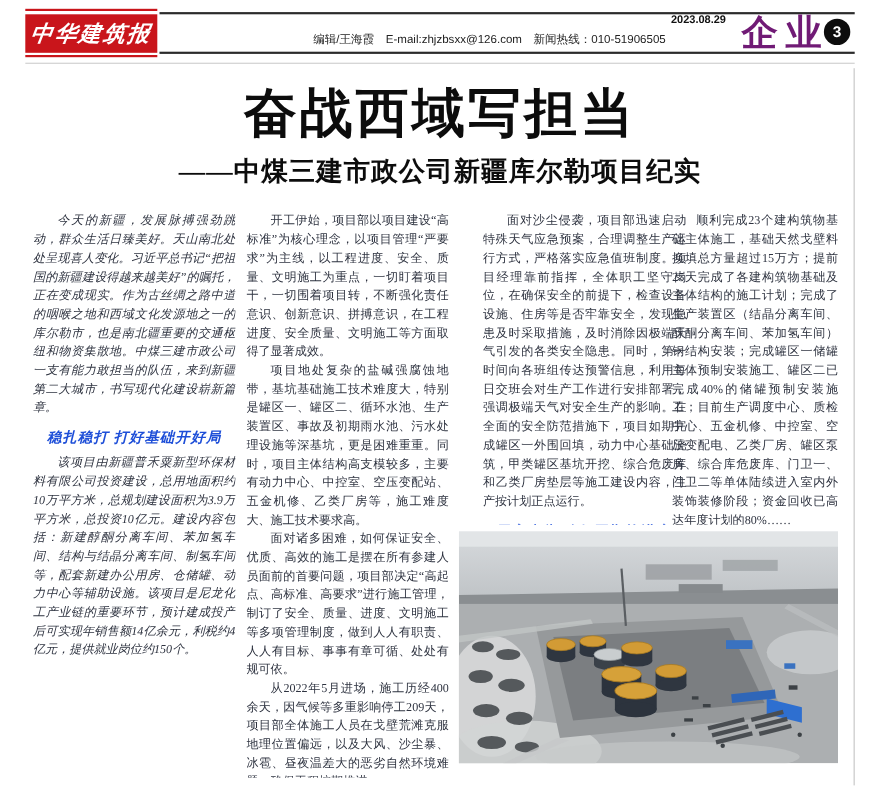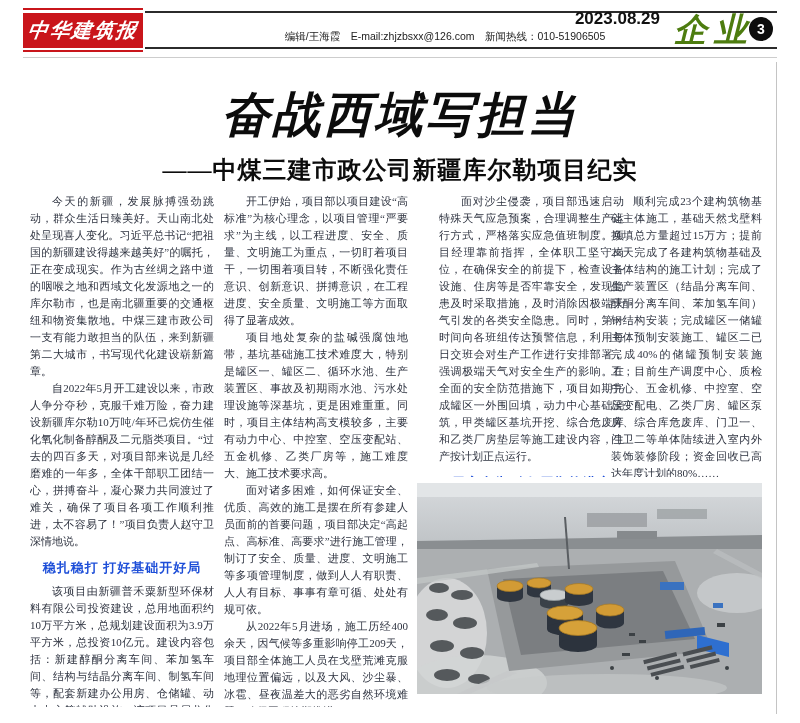--- a/index.html
+++ b/index.html
@@ -8,42 +8,42 @@
   
   .rule{position:absolute;background:#2b2b2b;}
   .rule-light{position:absolute;background:#cdcdcd;}
   .red-line{position:absolute;background:#c9151b;}
   .logo-box{position:absolute;left:23px;top:13px;width:120px;height:35px;background:#c9151b;
             display:flex;align-items:center;justify-content:center;}
   .logo-box span{color:#fff;font-size:20px;font-style:italic;font-weight:bold;
                  letter-spacing:2px;transform:skewX(-8deg);}
   .mast-right{position:absolute;right:140px;top:12px;width:430px;text-align:right;
               font-family:"Liberation Sans","DejaVu Sans",sans-serif;}
-  .mast-date{font-size:17px;font-weight:bold;color:#111;line-height:14px;}
+  .mast-date{font-size:10px;font-weight:bold;color:#111;line-height:14px;}
   .mast-editor{font-size:10.5px;color:#222;line-height:15px;margin-top:3px;text-align:center;}
   .section-title{position:absolute;left:668px;top:8px;width:92px;text-align:center;
                  font-family:"Liberation Sans","DejaVu Sans",sans-serif;
-                 font-size:33px;font-weight:900;letter-spacing:7px;color:#4d7c0f;font-style:italic;}
+                 font-size:33px;font-weight:900;letter-spacing:7px;color:#701a75;}
   .page-badge{position:absolute;left:749px;top:17px;width:24px;height:24px;border-radius:50%;
               background:#0d0d0d;color:#fff;display:flex;align-items:center;justify-content:center;
               font-family:"Liberation Sans","DejaVu Sans",sans-serif;font-size:14px;font-weight:bold;}
   
   .headline{position:absolute;left:60px;top:76px;width:680px;text-align:center;
             font-family:"Liberation Sans","DejaVu Sans",sans-serif;color:#0c0c0c;}
-  .headline h1{margin:11px;font-size:48px;font-weight:900;letter-spacing:3px;line-height:56px;font-style:italic;}
+  .headline h1{margin:0;font-size:48px;font-weight:900;letter-spacing:3px;line-height:56px;}
   .headline h2{margin:8px 0 0 0;font-size:24px;font-weight:bold;letter-spacing:1px;
                font-family:"Liberation Serif","DejaVu Serif",serif;}
   
   .col{position:absolute;top:193px;overflow:hidden;text-align:justify;
        font-size:11px;line-height:17px;color:#2e3340;}
   .col p{margin:0;text-indent:2em;}
   .col p.cont{text-indent:0;}
   .col h3{margin:9px 0 7px 0;text-align:center;font-size:13px;font-weight:bold;color:#1d4ed8;
           font-family:"Liberation Sans","DejaVu Sans",sans-serif;letter-spacing:1px;}
-  #col1{left:30px;width:184px;height:514px;}
+  #col1{left:30px;width:184px;height:514px;font-style:italic;}
   #col2{left:224px;width:184px;height:514px;}
   #col3{left:439px;width:185px;height:284px;}
   #col4{left:611px;width:151px;height:284px;}
   
   .photo{position:absolute;left:417px;top:483px;width:345px;height:211px;overflow:hidden;}
   .photo svg{display:block;}
   
   .vrule{position:absolute;left:776px;top:62px;width:1px;height:652px;background:#c4c4c4;}
 </style>
 </head>
@@ -70,21 +70,20 @@
     <span>3</span>
   </div>
 
   <div class="headline">
     <h1>奋战西域写担当</h1>
     <h2>——中煤三建市政公司新疆库尔勒项目纪实</h2>
   </div>
 
   <div class="col" id="col1">
     <p>今天的新疆，发展脉搏强劲跳动，群众生活日臻美好。天山南北处处呈现喜人变化。习近平总书记“把祖国的新疆建设得越来越美好”的嘱托，正在变成现实。作为古丝绸之路中道的咽喉之地和西域文化发源地之一的库尔勒市，也是南北疆重要的交通枢纽和物资集散地。中煤三建市政公司一支有能力敢担当的队伍，来到新疆第二大城市，书写现代化建设崭新篇章。</p>
-    <p>自2022年5月开工建设以来，市政人争分夺秒，克服千难万险，奋力建设新疆库尔勒10万吨/年环己烷仿生催化氧化制备醇酮及二元脂类项目。“过去的四百多天，对项目部来说是几经磨难的一年多，全体干部职工团结一心，拼搏奋斗，凝心聚力共同渡过了难关，确保了项目各项工作顺利推进，太不容易了！”项目负责人赵守卫深情地说。</p>
     <h3>稳扎稳打 打好基础开好局</h3>
     <p>该项目由新疆普禾粟新型环保材料有限公司投资建设，总用地面积约10万平方米，总规划建设面积为3.9万平方米，总投资10亿元。建设内容包括：新建醇酮分离车间、苯加氢车间、结构与结晶分离车间、制氢车间等，配套新建办公用房、仓储罐、动力中心等辅助设施。该项目是尼龙化工产业链的重要环节，预计建成投产后可实现年销售额14亿余元，利税约4亿元，提供就业岗位约150个。</p>
 
   </div>
 
   <div class="col" id="col2">
     <p>开工伊始，项目部以项目建设“高标准”为核心理念，以项目管理“严要求”为主线，以工程进度、安全、质量、文明施工为重点，一切盯着项目干，一切围着项目转，不断强化责任意识、创新意识、拼搏意识，在工程进度、安全质量、文明施工等方面取得了显著成效。</p>
     <p>项目地处复杂的盐碱强腐蚀地带，基坑基础施工技术难度大，特别是罐区一、罐区二、循环水池、生产装置区、事故及初期雨水池、污水处理设施等深基坑，更是困难重重。同时，项目主体结构高支模较多，主要有动力中心、中控室、空压变配站、五金机修、乙类厂房等，施工难度大、施工技术要求高。</p>
     <p>面对诸多困难，如何保证安全、优质、高效的施工是摆在所有参建人员面前的首要问题，项目部决定“高起点、高标准、高要求”进行施工管理，制订了安全、质量、进度、文明施工等多项管理制度，做到人人有职责、人人有目标、事事有章可循、处处有规可依。</p>
     <p>从2022年5月进场，施工历经400余天，因气候等多重影响停工209天，项目部全体施工人员在戈壁荒滩克服地理位置偏远，以及大风、沙尘暴、冰雹、昼夜温差大的恶劣自然环境难题，确保工程按期推进。</p>

